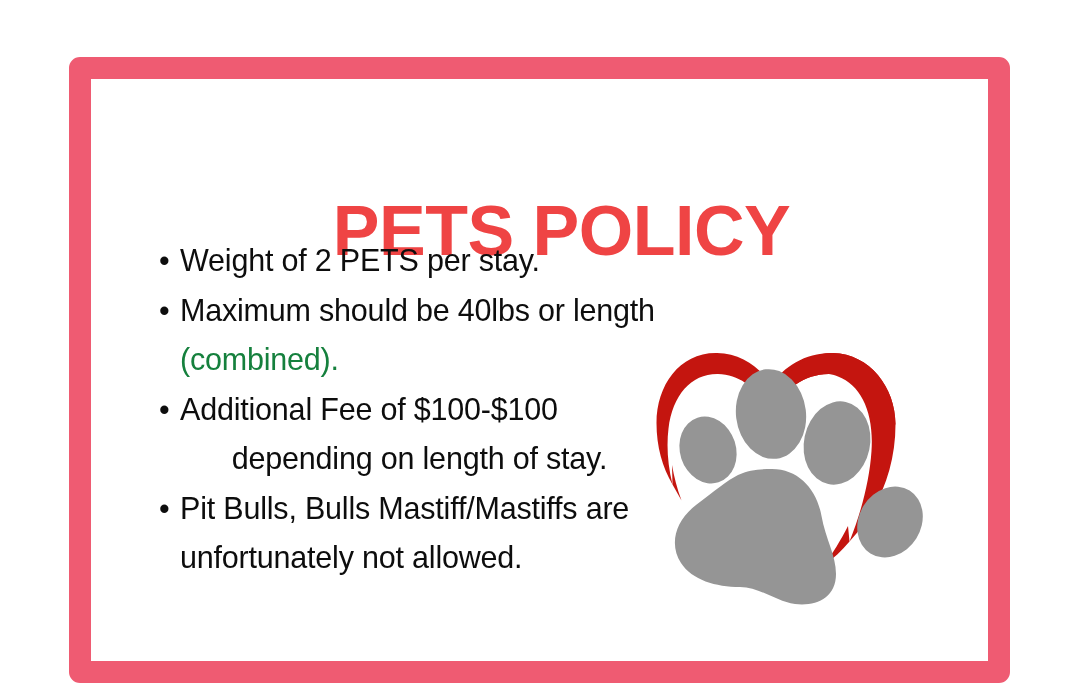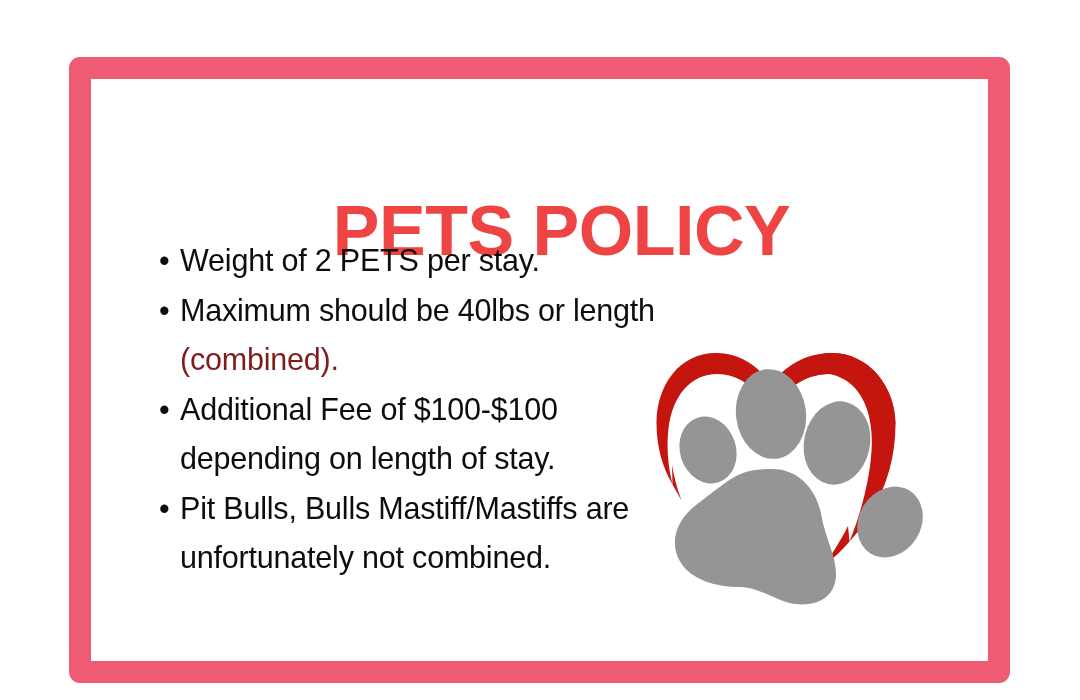--- a/index.html
+++ b/index.html
@@ -104,25 +104,25 @@
 
 <div id="sign-canvas">
 
   <div id="policy-frame" style="border-color: rgb(239, 91, 114); background: rgb(255, 255, 255);">
 
     <h1 id="policy-title" style="color: #ef4444;">PETS POLICY</h1>
 
     <ul id="policy-list">
         <li style="color: rgb(13, 13, 13);"><span class="bullet-glyph">•</span><span>Weight of </span><strong>2 PETS</strong><span> per stay.</span></li>
         <li style="color: rgb(13, 13, 13);"><span class="bullet-glyph">•</span><span>Maximum should be </span><strong>40lbs or length</strong></li>
-        <li style="color: #7f1d1d;"><span>(combined).</span></li>
+        <li style="color: #15803d;"><span>(combined).</span></li>
         <li style="color: rgb(13, 13, 13);"><span class="bullet-glyph">•</span><strong>Additional Fee</strong><span> of $100-$100</span></li>
-        <li style="color: rgb(13, 13, 13);"><span>depending on length of stay.</span></li>
+        <li style="color: rgb(13, 13, 13); text-align: center;"><span>depending on length of stay.</span></li>
         <li style="color: rgb(13, 13, 13);"><span class="bullet-glyph">•</span><span>Pit Bulls, Bulls Mastiff/Mastiffs are</span></li>
-        <li style="color: rgb(13, 13, 13);"><strong>unfortunately not combined.</strong></li>
+        <li style="color: rgb(13, 13, 13);"><strong>unfortunately not allowed.</strong></li>
       </ul>
 
     <div id="pet-heart-paw-graphic">
       <svg viewBox="0 0 330 330" xmlns="http://www.w3.org/2000/svg" aria-hidden="true">
 
         <g>
 
           <path fill="#c4150f" d="M 239.5 149.5
                    C 239.5 112.5 214.0 79.0 177.0 78.0
                    C 150.0 77.3 128.0 91.5 115.0 110.0

